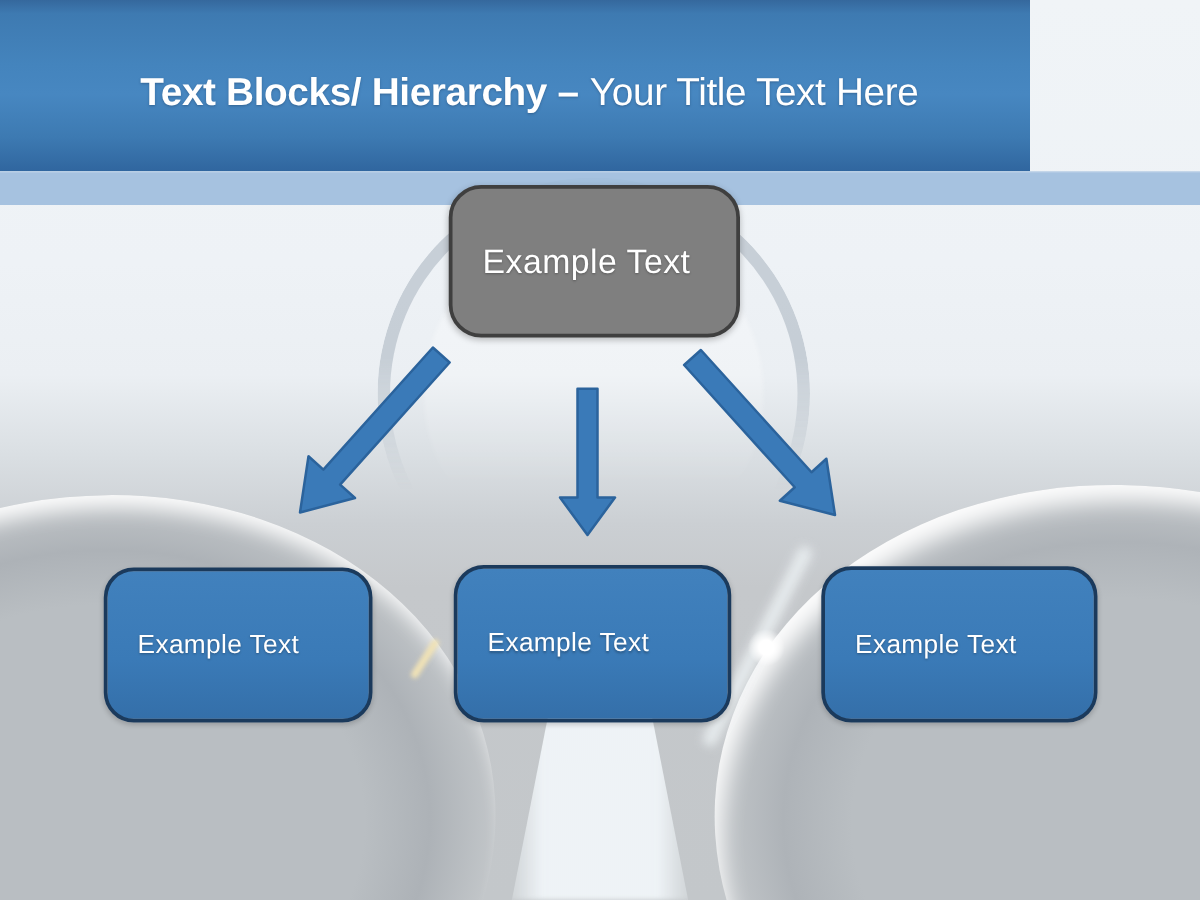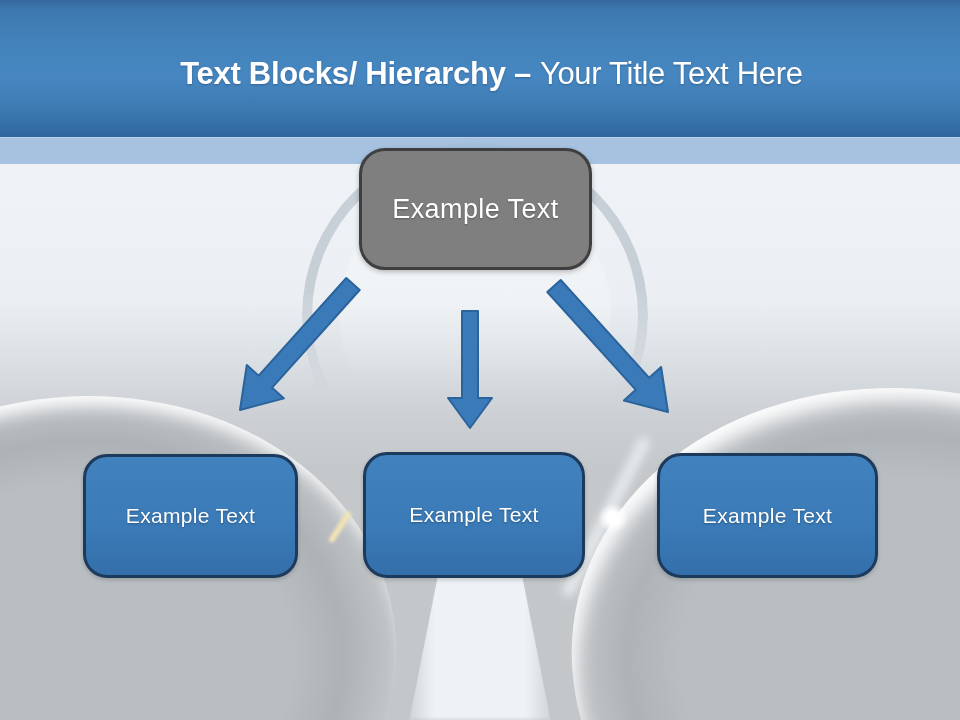--- a/index.html
+++ b/index.html
@@ -48,21 +48,21 @@
     left:337px; top:509px; width:6px; height:36px; border-radius:3px;
     background:#f0e2b6; transform:rotate(33deg); filter:blur(1.5px);
   }
   .glint-spark {
     left:598px; top:503px; width:30px; height:30px;
     background:radial-gradient(circle,#ffffff 0 28%, rgba(255,255,255,0) 70%);
   }
 
   
   .header {
-    left:0; top:0; width:960px; height:137px;
+    left:0; top:0; width:824px; height:137px;
     background:linear-gradient(180deg,
       #35689d 0%, #3e7ab1 8%, #4484bd 38%, #4787c1 55%,
       #3d7ab2 80%, #30669f 100%);
     text-align:center;
     padding-left:23px;
   }
   .title {
     position:static; margin:0; padding-top:56px;
     font-size:31px; line-height:36px; color:var(--text-white,#fff);
     letter-spacing:-0.3px; text-shadow:0 1px 2px rgba(20,40,70,0.35);
@@ -72,22 +72,22 @@
   .title .title-rest { position:static; font-weight:400; margin-left:9px; }
 
   .strip {
     left:0; top:137px; width:960px; height:27px;
     background:rgba(160,190,221,0.92);
     box-shadow:inset 0 1px 0 rgba(255,255,255,0.25);
   }
 
   
   .node {
-    display:flex; align-items:center; justify-content:center;
-    color:var(--text-white,#fff); text-align:center;
+    display:flex; align-items:center; justify-content:flex-start;
+    color:var(--text-white,#fff); text-align:center;padding-left:24px;
   }
   .node span { position:static; text-shadow:0 1px 2px rgba(0,0,0,0.3); }
   .root-node {
     left:359px; top:148px; width:233px; height:122px;
     background:var(--node-gray,#7f7f7f);
     border:3px solid var(--node-gray-border,#3f3f3f);
     border-radius:26px; font-size:27px; letter-spacing:0.4px;
     box-shadow:0 2px 5px rgba(0,0,0,0.25);
   }
   .child-node {

